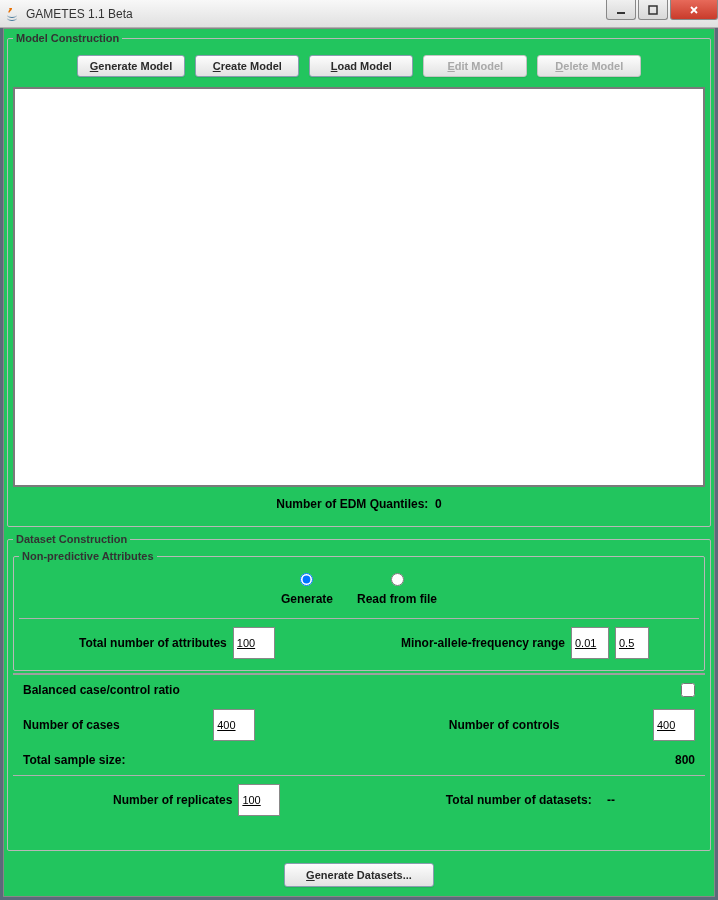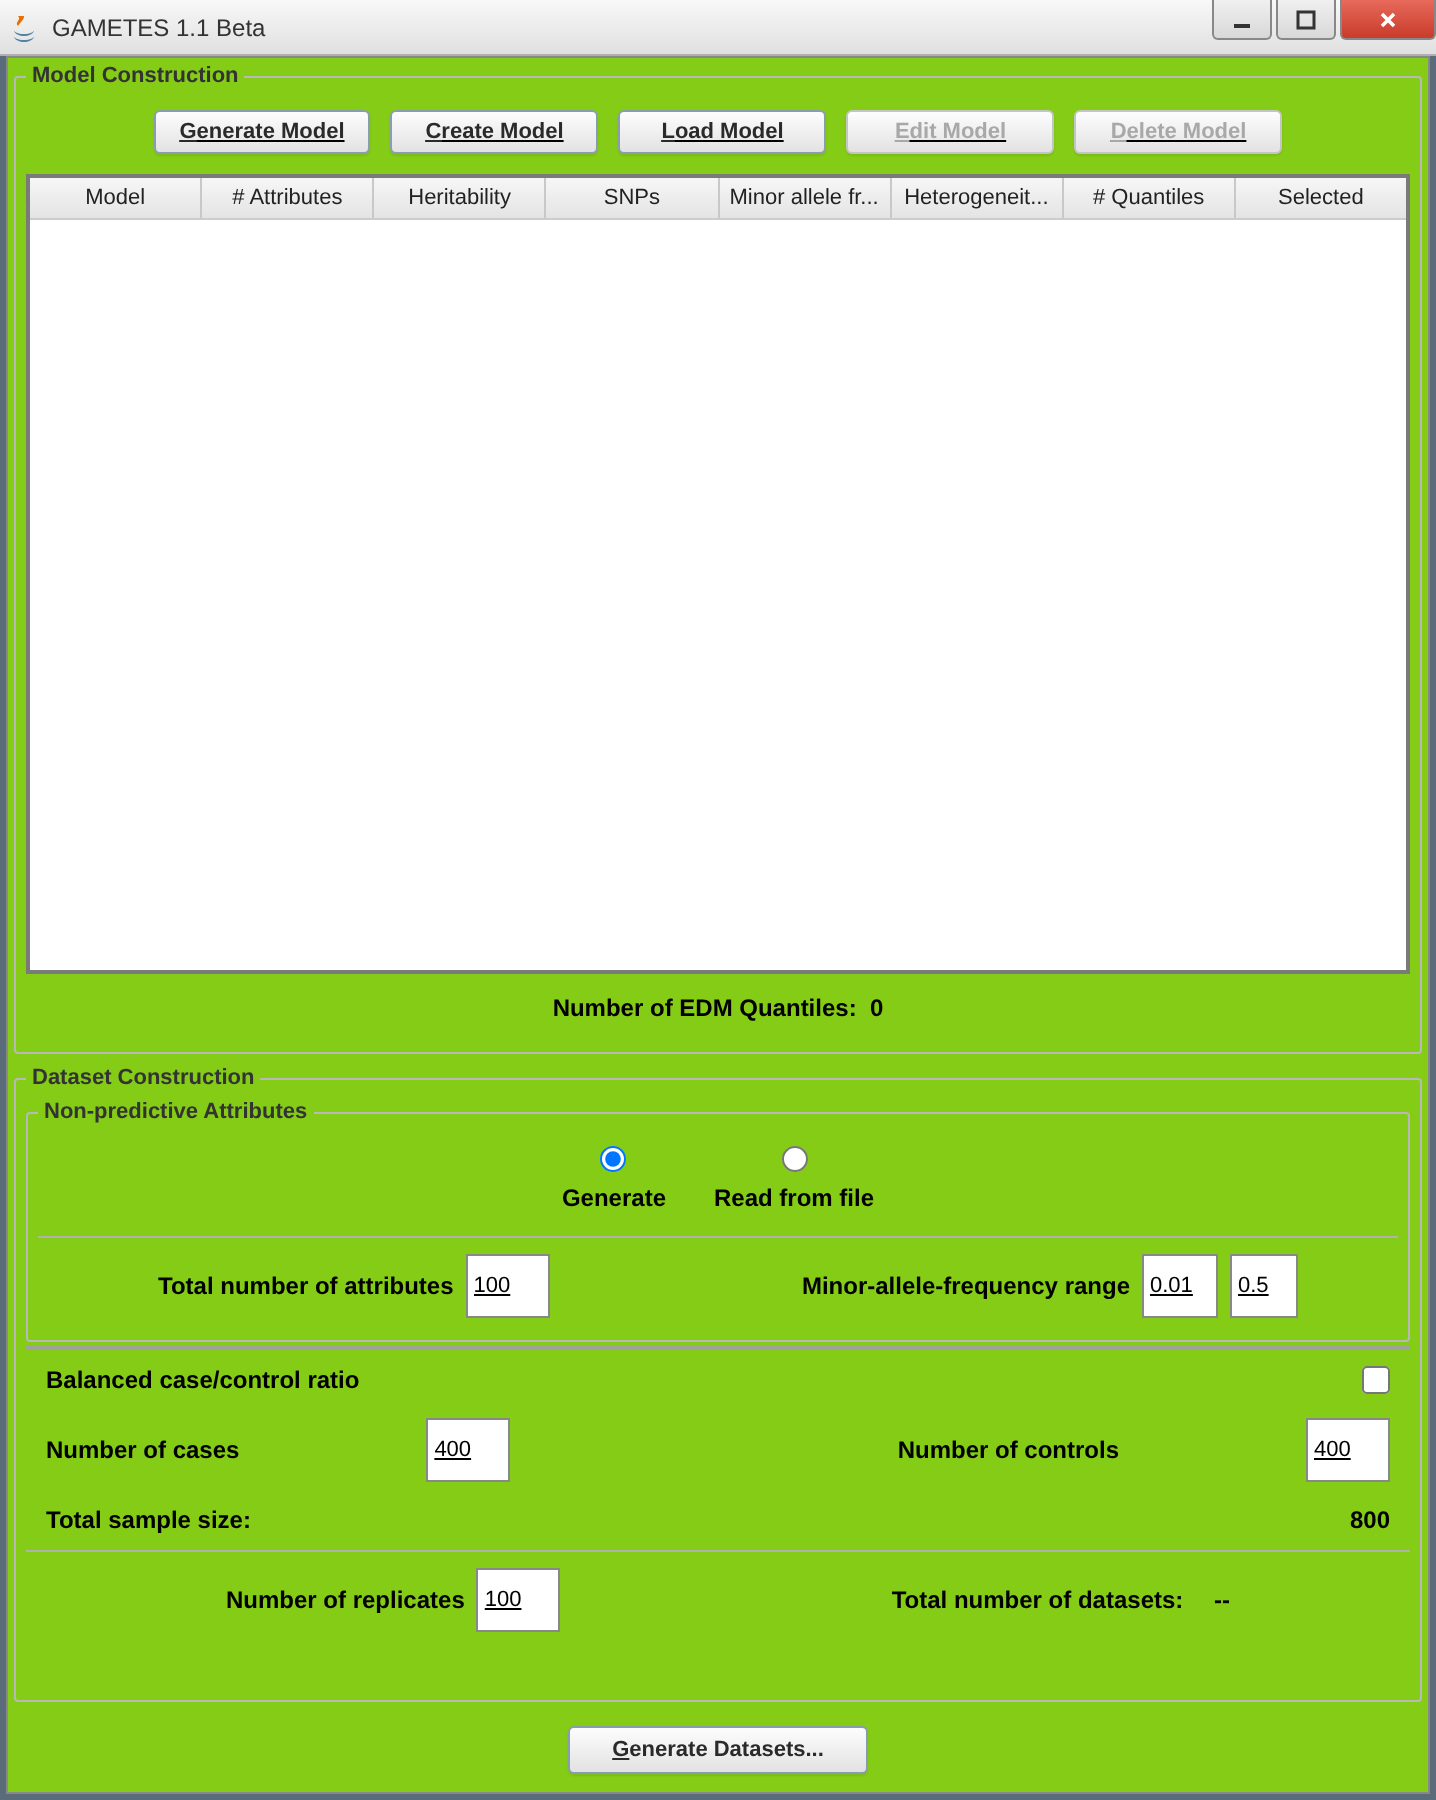--- a/index.html
+++ b/index.html
@@ -53,21 +53,21 @@
 .win-btn.close {
   background: linear-gradient(to bottom, #e76a5a, #c93b2b);
   color: #fff;
   width: 48px;
 }
 .win-btn.max { width: 30px; }
 .win-btn.min { width: 30px; }
 
 .app-body {
   flex: 1;
-  background: #84cc16;
+  background: #22c55e;
   border: 1px solid #888;
   margin: 0 3px 3px 3px;
   padding: 3px;
   display: flex;
   flex-direction: column;
 }
 
 fieldset.group {
   border: 1px solid #b8b8b8;
   border-radius: 2px;
@@ -79,21 +79,20 @@
   font-weight: bold;
   color: #333;
   padding: 0 3px;
 }
 
 .toolbar {
   display: flex;
   justify-content: center;
   gap: 10px;
   padding: 6px 0 10px 0;
-  text-decoration: underline;
 }
 .btn {
   background: linear-gradient(to bottom, #fdfdfd, #e2e2e2);
   border: 1px solid #8a9db0;
   border-radius: 3px;
   padding: 4px 12px;
   font-size: 11px;
   font-weight: bold;
   color: #2a2a2a;
   cursor: pointer;
@@ -229,30 +228,20 @@
 
     <div class="toolbar">
       <div class="btn"><span class="mn">G</span><span>enerate Model</span></div>
       <div class="btn"><span class="mn">C</span><span>reate Model</span></div>
       <div class="btn"><span class="mn">L</span><span>oad Model</span></div>
       <div class="btn disabled"><span class="mn">E</span><span>dit Model</span></div>
       <div class="btn disabled"><span class="mn">D</span><span>elete Model</span></div>
     </div>
 
     <div class="table-wrap">
-      <div class="thead">
-        <div class="th">Model</div>
-        <div class="th"># Attributes</div>
-        <div class="th">Heritability</div>
-        <div class="th">SNPs</div>
-        <div class="th">Minor allele fr...</div>
-        <div class="th">Heterogeneit...</div>
-        <div class="th"># Quantiles</div>
-        <div class="th">Selected</div>
-      </div>
       <div class="tbody"></div>
     </div>
 
     <div class="summary-row">
       <span>Number of EDM Quantiles:</span>&nbsp;&nbsp;<span>0</span>
     </div>
   </fieldset>
 
   <fieldset class="group" style="flex:1">
     <legend>Dataset Construction</legend>

